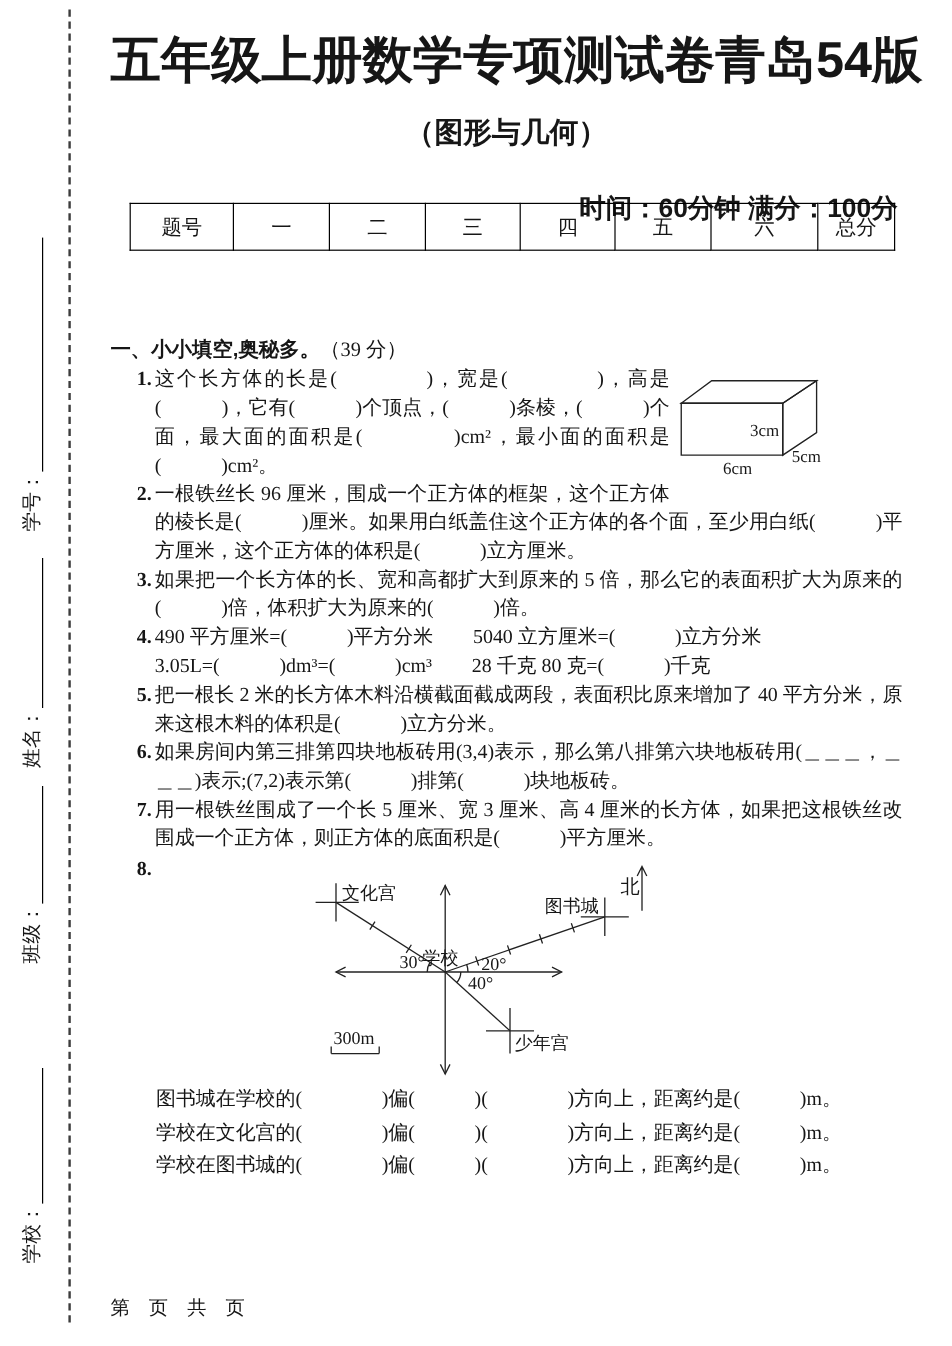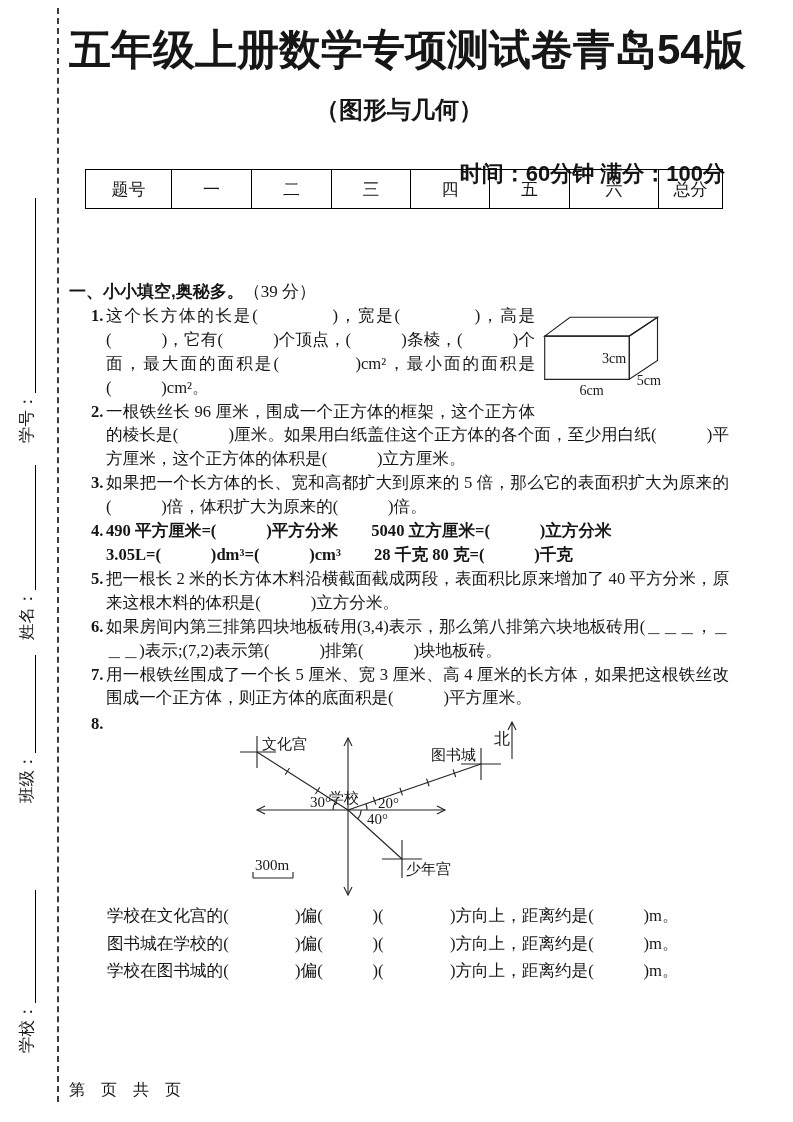--- a/index.html
+++ b/index.html
@@ -22,21 +22,21 @@
     display: flex; align-items: flex-end;
     height: 26px; font-size: 16.5px; white-space: nowrap;
   }
   .mu .ln { flex: 1; border-bottom: 1.6px solid #000; margin-bottom: 2px; }
   .mu-xuehao { top: 443px; width: 245px; }
   .mu-xingming { top: 640px; width: 175px; }
   .mu-banji { top: 803px; width: 148px; }
   .mu-xuexiao { top: 1053px; width: 163px; }
 
   
-  .main { position: absolute; left: 69px; top: 0; width: 660px; height: 1122px; }
+  .main { position: absolute; left: 92px; top: 0; width: 660px; height: 1122px; }
   .title {
     position: absolute; top: 26px; left: 0; width: 100%;
     text-align: center; white-space: nowrap;
     font-family: "Liberation Sans", "DejaVu Sans", sans-serif;
     font-weight: bold; font-size: 42px; line-height: 1.15;
   }
   .subtitle {
     position: absolute; top: 94px; left: 0; width: 100%;
     text-align: center;
     font-family: "Liberation Sans", "DejaVu Sans", sans-serif;
@@ -60,21 +60,21 @@
 
   
   .bodytext {
     position: absolute; top: 280px; left: 0; width: 660px;
     font-size: 16.6px; line-height: 23.9px; text-align: justify;
   }
   .sec { font-size: 17px; }
   .sec-t { font-family: "Liberation Sans", "DejaVu Sans", sans-serif; font-weight: bold; }
   .q { position: relative; padding-left: 37px; }
   .qn { position: absolute; left: 22px; top: 0; font-weight: bold; }
-  .q4line { display: block; font-weight: bold; }
+  .q4line { display: block; }
   svg.cuboid { float: right; width: 190px; height: 94px; margin: 2px 0 0 4px; }
   svg.dg { display: block; margin-left: 68px; margin-top: 2px; width: 420px; height: 190px; }
   .dirline { padding-left: 38px; line-height: 27.2px; text-align: left; }
 
   .footer {
     position: absolute; left: 0; top: 1080px; width: 100%;
     text-align: left; font-size: 16px;
   }
 
   
@@ -220,20 +220,20 @@
         <text x="88" y="37" font-size="15">文化宫</text>
         <text x="257" y="48" font-size="15">图书城</text>
         <text x="232" y="162" font-size="15">少年宫</text>
         <text x="136" y="95" font-size="15">30°</text>
         <text x="204" y="96" font-size="15">20°</text>
         <text x="193" y="112" font-size="15">40°</text>
         <text x="81" y="158" font-size="15">300m</text>
       </svg>
     </div>
 
+    <div class="dirline">图书城在学校的(　　　　)偏(　　　)(　　　　)方向上，距离约是(　　　)m。</div>
     <div class="dirline">学校在文化宫的(　　　　)偏(　　　)(　　　　)方向上，距离约是(　　　)m。</div>
-    <div class="dirline">图书城在学校的(　　　　)偏(　　　)(　　　　)方向上，距离约是(　　　)m。</div>
     <div class="dirline">学校在图书城的(　　　　)偏(　　　)(　　　　)方向上，距离约是(　　　)m。</div>
 
   </div>
 
   <div class="footer">第　页　共　页</div>
 </div>
 
 </body></html>

